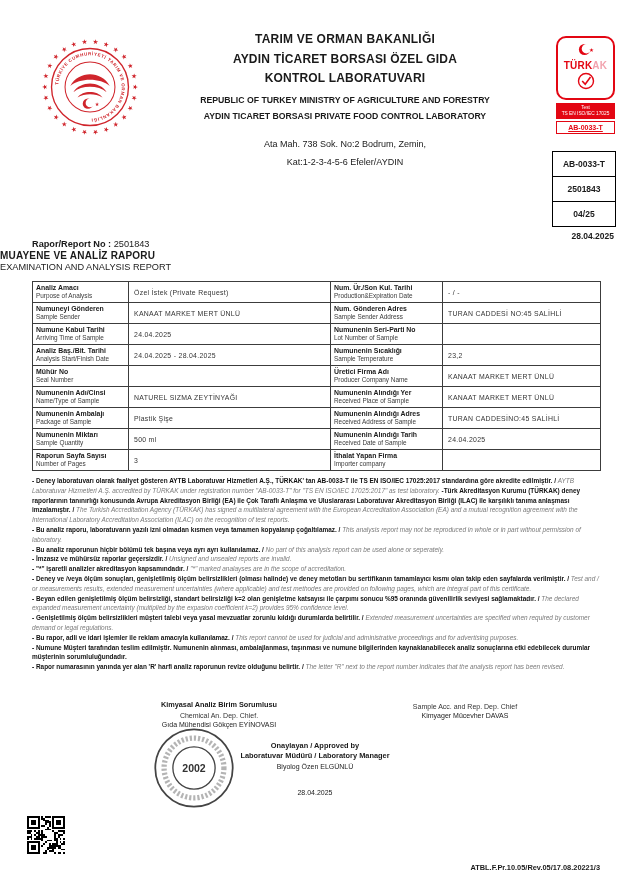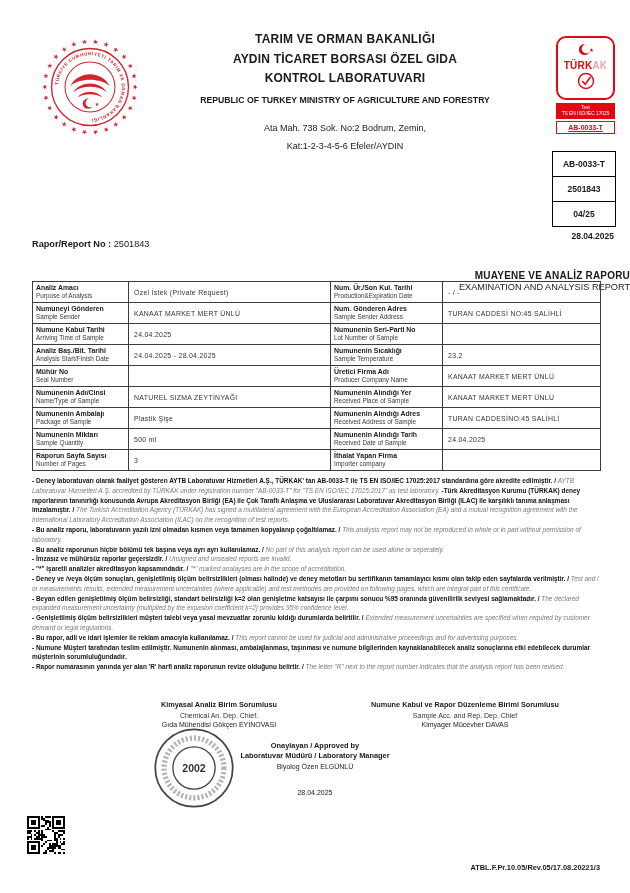--- a/index.html
+++ b/index.html
@@ -32,21 +32,21 @@
   
   .infobox{position:absolute;left:552px;top:151px;width:62px;border:1.5px solid #000;}
   .ib-row{height:24px;line-height:24px;text-align:center;font-size:8.5px;font-weight:bold;}
   .ib-row + .ib-row{border-top:1.5px solid #000;}
   .ib-date{position:absolute;left:534px;top:231px;width:80px;text-align:right;
            font-size:8.5px;font-weight:bold;}
 
   
   .rapor-line{position:absolute;left:32px;top:239px;font-size:9.2px;}
   .rapor-line .lbl{font-weight:bold;margin-top:16px;}
-  .title-block{position:absolute;left:0;right:0;top:250px;text-align:right;margin-top:20px;}
+  .title-block{position:absolute;left:0;right:0;top:250px;text-align:left;}
   .title-tr{font-size:10px;font-weight:bold;letter-spacing:.2px;}
   .title-en{font-size:9.2px;margin-top:1px;color:#222;}
 
   
   .stable{position:absolute;left:32px;top:281px;width:568px;display:grid;
           grid-template-columns:96px 202px 112px 158px;grid-auto-rows:21px;
           border-top:1px solid #3c3c3c;border-left:1px solid #3c3c3c;}
   .cell{border-right:1px solid #3c3c3c;border-bottom:1px solid #3c3c3c;
         display:flex;flex-direction:column;justify-content:center;overflow:hidden;}
   .cell.lab{padding:1px 3px;}
@@ -129,20 +129,21 @@
     <circle cx="50" cy="65.3" r="4.2" fill="#ffffff"></circle>
     <text x="54.5" y="68.2" font-size="5" fill="#d0252c">★</text>
   </svg>
 
   <div class="hdr-center">
     <div class="h-tr">TARIM VE ORMAN BAKANLIĞI</div>
     <div class="h-tr">AYDIN TİCARET BORSASI ÖZEL GIDA</div>
     <div class="h-tr">KONTROL LABORATUVARI</div>
     <div class="h-en-wrap">
       <div class="h-en">REPUBLIC OF TURKEY MINISTRY OF AGRICULTURE AND FORESTRY</div>
+      <div class="h-en">AYDIN TICARET BORSASI PRIVATE FOOD CONTROL LABORATORY</div>
     </div>
     <div class="h-addr">
       <div>Ata Mah. 738 Sok. No:2 Bodrum, Zemin,</div>
       <div>Kat:1-2-3-4-5-6 Efeler/AYDIN</div>
     </div>
   </div>
 
   <div class="turkak">
     <div class="tk-box">
       <svg width="20" height="13" viewBox="0 0 20 13">
@@ -321,21 +322,20 @@
       <p class="note"><span class="nb">- Numune Müşteri tarafından teslim edilmiştir. Numunenin alınması, ambalajlanması, taşınması ve numune bilgilerinden kaynaklanabilecek analiz sonuçlarına etki edebilecek durumlar müşterinin sorumluluğundadır.</span></p>
       <p class="note"><span class="nb">- Rapor numarasının yanında yer alan 'R' harfi analiz raporunun revize olduğunu belirtir. / </span><span class="ni">The letter "R" next to the report number indicates that the analysis report has been revised.</span></p>
     </div>
 
   <div class="sig sig-left">
     <div class="sig-title">Kimyasal Analiz Birim Sorumlusu</div>
     <div class="sig-sub">Chemical An. Dep. Chief.</div>
     <div class="sig-name">Gıda Mühendisi Gökçen EYİNOVASI</div>
   </div>
   <div class="sig sig-right">
-    <div class="sig-title">Numune Kabul ve Rapor Düzenleme Birimi Sorumlusu</div>
     <div class="sig-sub">Sample Acc. and Rep. Dep. Chief</div>
     <div class="sig-name">Kimyager Mücevher DAVAS</div>
   </div>
 
   <svg class="stamp" viewBox="0 0 100 100">
     <circle cx="50" cy="50" r="44" fill="none" stroke="#444" stroke-width="2"></circle>
     <circle cx="50" cy="50" r="24" fill="none" stroke="#444" stroke-width="1.5"></circle>
     <circle cx="50" cy="50" r="34" fill="none" stroke="#777" stroke-width="6" stroke-dasharray="2.5 2.2" opacity="0.55"></circle>
     <text x="50" y="54" font-size="12" font-weight="bold" fill="#333" text-anchor="middle">2002</text>
   </svg>

